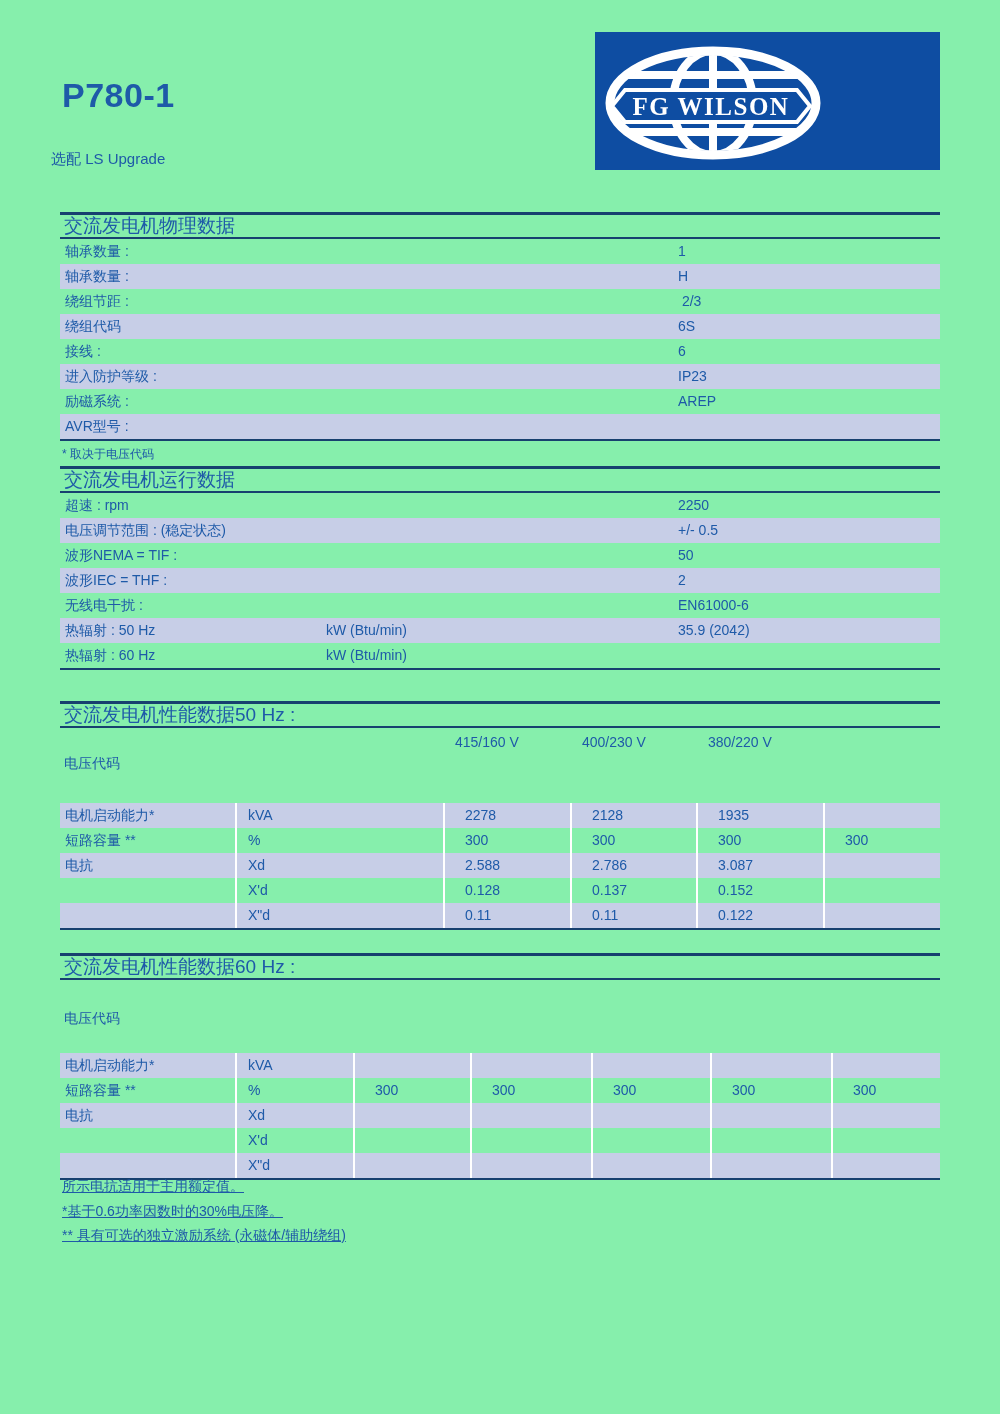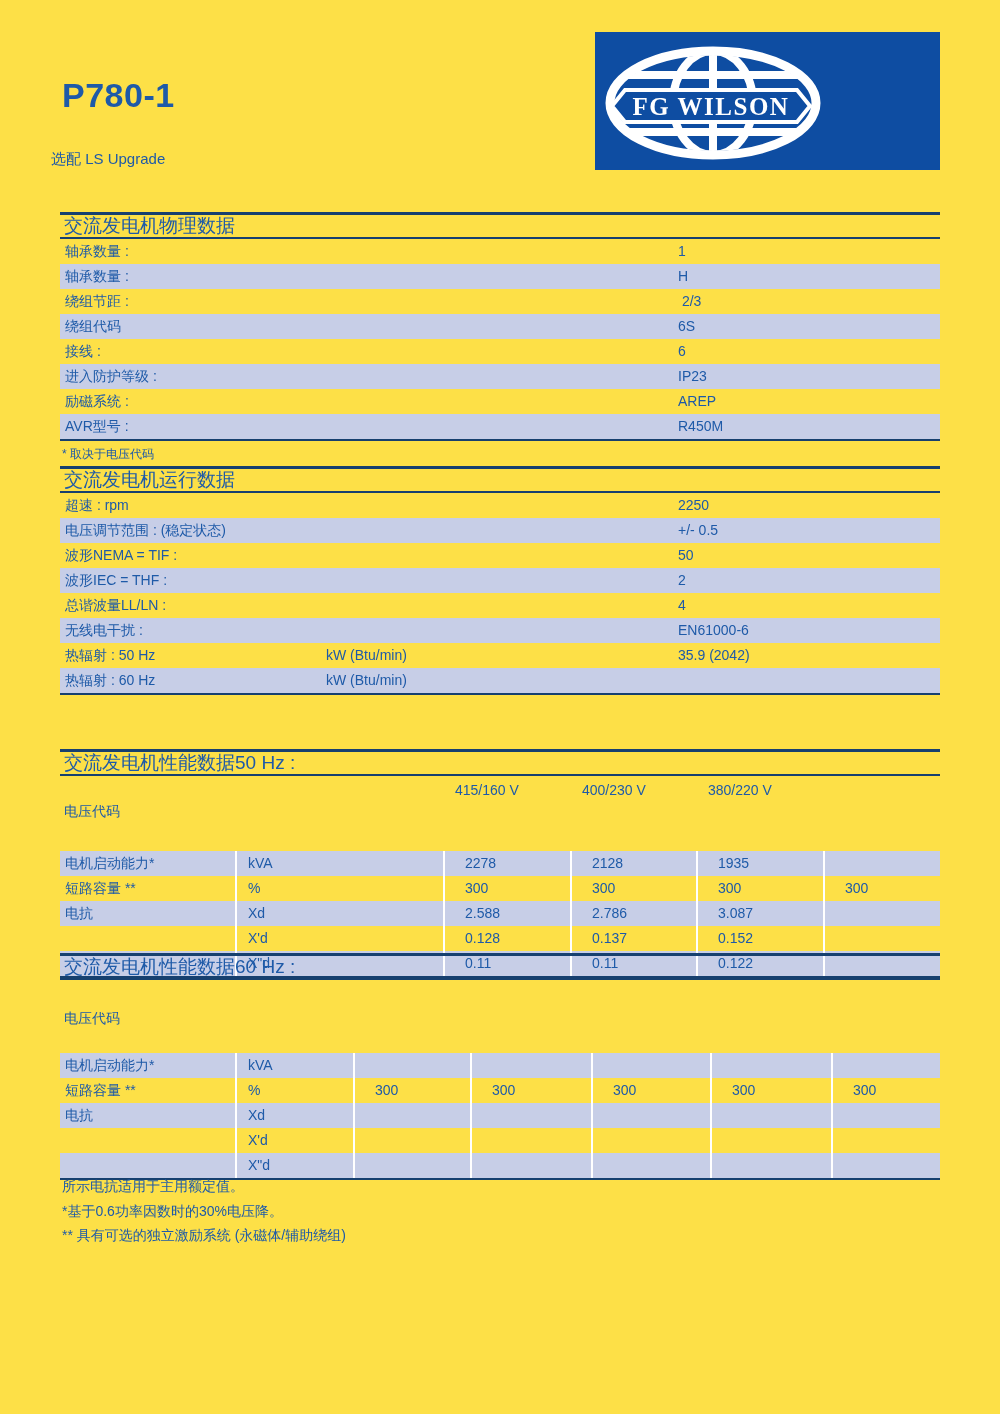--- a/index.html
+++ b/index.html
@@ -3,21 +3,21 @@
 <meta charset="utf-8">
 <style>
   :root{
     --blue:#1E5AA8;
     --navy:#17406F;
     --shade:#C7CEE7;
     --logo-blue:#0E4DA2;
   }
   html,body{margin:0;padding:0;background:#fff;}
   .page{
-    position:relative;width:1000px;height:1414px;background:#fde047;overflow:hidden;
+    position:relative;width:1000px;height:1414px;background:#86efac;overflow:hidden;
     font-family:"Liberation Sans","DejaVu Sans",sans-serif;color:var(--blue);
   }
   .abs{position:absolute;}
   
   .title{left:62px;top:76px;font-size:34px;font-weight:bold;letter-spacing:.5px;}
   .subtitle{left:51px;top:150px;font-size:15px;}
   .logo{left:595px;top:32px;width:345px;height:138px;}
   
   .section{left:60px;width:880px;}
   .sec-title{
@@ -42,21 +42,21 @@
   .unit{padding-left:11px;}
   .v{padding-left:20px;}
   .volt-row{display:grid;height:24px;line-height:24px;font-size:14px;margin-top:2px;}
   .volt-row>div{padding-left:10px;}
   .volt-label{font-size:14px;padding-left:4px;}
   .sp50 .volt-label{margin-top:1px;}
   .mt-tbl50{margin-top:30px;}
   .mt-lbl60{margin-top:30px;}
   .mt-tbl60{margin-top:25px;}
   
-  .footnotes{left:62px;top:1176px;font-size:14px;}
+  .footnotes{left:62px;top:1176px;font-size:14px;text-decoration:underline;}
   .footnotes div{height:24.5px;line-height:20px;}
 </style>
 </head>
 <body>
 
 <div class="page">
 
   <div class="abs title">P780-1</div>
   <div class="abs subtitle">选配 LS Upgrade</div>
 
@@ -106,21 +106,20 @@
       <div class="row g2">
         <div class="lbl">进入防护等级 :</div>
         <div class="val">IP23</div>
       </div>
       <div class="row g2">
         <div class="lbl">励磁系统 :</div>
         <div class="val">AREP</div>
       </div>
       <div class="row g2">
         <div class="lbl">AVR型号 :</div>
-        <div class="val">R450M</div>
       </div>
     </div>
     <div class="foot1">* 取决于电压代码</div>
   </div>
 
   <div class="abs section" style="top:466px">
     <div class="sec-title">交流发电机运行数据</div>
     <div class="tbl tbl-alt">
       <div class="row g3">
         <div class="lbl">超速 : rpm</div>
@@ -136,43 +135,38 @@
         <div class="lbl">波形NEMA = TIF :</div>
         <div class="unit"></div>
         <div class="val">50</div>
       </div>
       <div class="row g3">
         <div class="lbl">波形IEC = THF :</div>
         <div class="unit"></div>
         <div class="val">2</div>
       </div>
       <div class="row g3">
-        <div class="lbl">总谐波量LL/LN :</div>
-        <div class="unit"></div>
-        <div class="val">4</div>
-      </div>
-      <div class="row g3">
         <div class="lbl">无线电干扰 :</div>
         <div class="unit"></div>
         <div class="val">EN61000-6</div>
       </div>
       <div class="row g3">
         <div class="lbl">热辐射 : 50 Hz</div>
         <div class="unit">kW (Btu/min)</div>
         <div class="val">35.9 (2042)</div>
       </div>
       <div class="row g3">
         <div class="lbl">热辐射 : 60 Hz</div>
         <div class="unit">kW (Btu/min)</div>
         <div class="val"></div>
       </div>
     </div>
   </div>
 
-  <div class="abs section sp50" style="top:749px">
+  <div class="abs section sp50" style="top:701px">
     <div class="sec-title">交流发电机性能数据50 Hz :</div>
     <div class="volt-row g50">
       <div></div>
       <div></div>
       <div>415/160 V</div>
       <div>400/230 V</div>
       <div>380/220 V</div>
       <div></div>
     </div>
     <div class="volt-label">电压代码</div>

